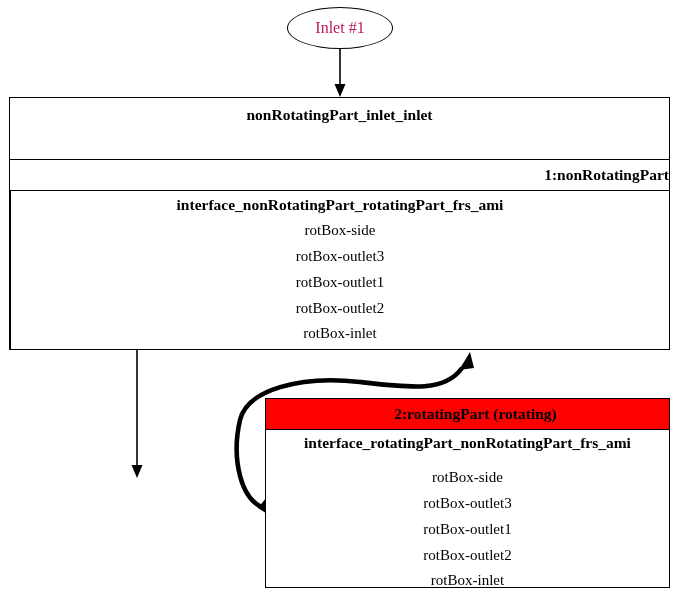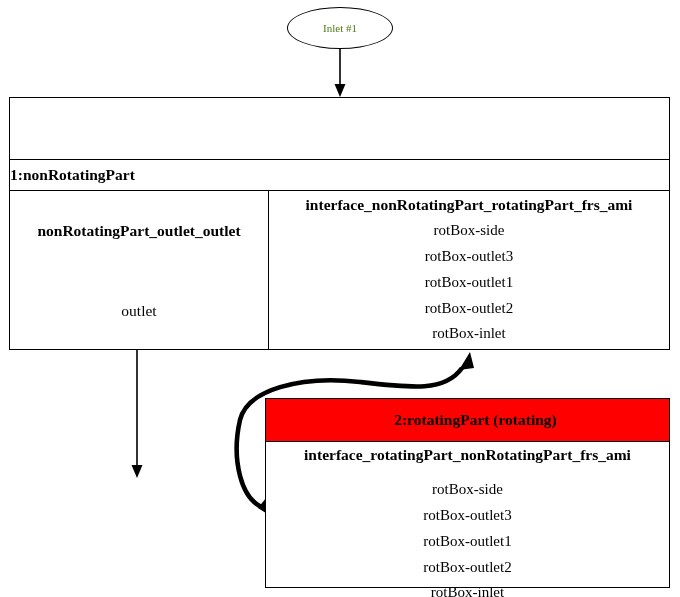--- a/index.html
+++ b/index.html
@@ -25,24 +25,24 @@
     position: absolute;
     border: 1.3px solid #000000;
     border-radius: 50%;
     background: #ffffff;
     display: flex;
     align-items: center;
     justify-content: center;
     box-sizing: border-box;
   }
   .ellipse-node .label {
-    font-size: 11px;
+    font-size: 16px;
     line-height: 1;
     white-space: nowrap;
-    color: #4d7c0f;
+    color: #be185d;
   }
 
   
   .record-box {
     position: absolute;
     border: 1.4px solid #000000;
     background: #ffffff;
     box-sizing: border-box;
   }
   .record-row {
@@ -82,21 +82,21 @@
     height: 61px;
     padding-top: 9px;
   }
   .row-inlet .cell-title { margin-bottom: 12px; }
 
   
   .row-partname {
     height: 31px;
     display: flex;
     align-items: center;
-    justify-content: flex-start;
+    justify-content: flex-end;
   }
 
   
   .row-split {
     height: 159px;
     display: flex;
   }
   .col-left {
     width: 258px;
     flex: 0 0 258px;
@@ -127,21 +127,21 @@
   .col-right .cell-title {
     margin-bottom: 0;
   }
   .col-right .list-item {
     text-align: center;
     margin-top: 10px;
   }
 
   
   .hdr-rotating {
-    height: 42px;
+    height: 30px;
     display: flex;
     align-items: center;
     justify-content: center;
     padding-left: 16px;
   }
   .iface-block {
     padding-top: 5px;
     height: 158px;
     box-sizing: border-box;
   }
@@ -191,32 +191,29 @@
     </g>
   </svg>
 
   <div class="ellipse-node" style="left:287px; top:7px; width:106px; height:42px;">
     <span class="label">Inlet #1</span>
   </div>
 
   <div class="record-box" style="left:9px; top:97px; width:661px; height:253px;">
 
     <div class="record-row row-inlet cell">
+      <div class="cell-title">nonRotatingPart_inlet_inlet</div>
     </div>
 
     <div class="record-row row-partname">
       <span class="cell-title">1:nonRotatingPart</span>
     </div>
 
     <div class="record-row row-split">
 
-      <div class="col-left cell">
-        <div class="cell-title">nonRotatingPart_outlet_outlet</div>
-        <div class="cell-sub">outlet</div>
-      </div>
 
       <div class="col-right cell">
         <div class="cell-title">interface_nonRotatingPart_rotatingPart_frs_ami</div>
         <div class="list-item">rotBox-side</div>
         <div class="list-item">rotBox-outlet3</div>
         <div class="list-item">rotBox-outlet1</div>
         <div class="list-item">rotBox-outlet2</div>
         <div class="list-item">rotBox-inlet</div>
       </div>
     </div>

